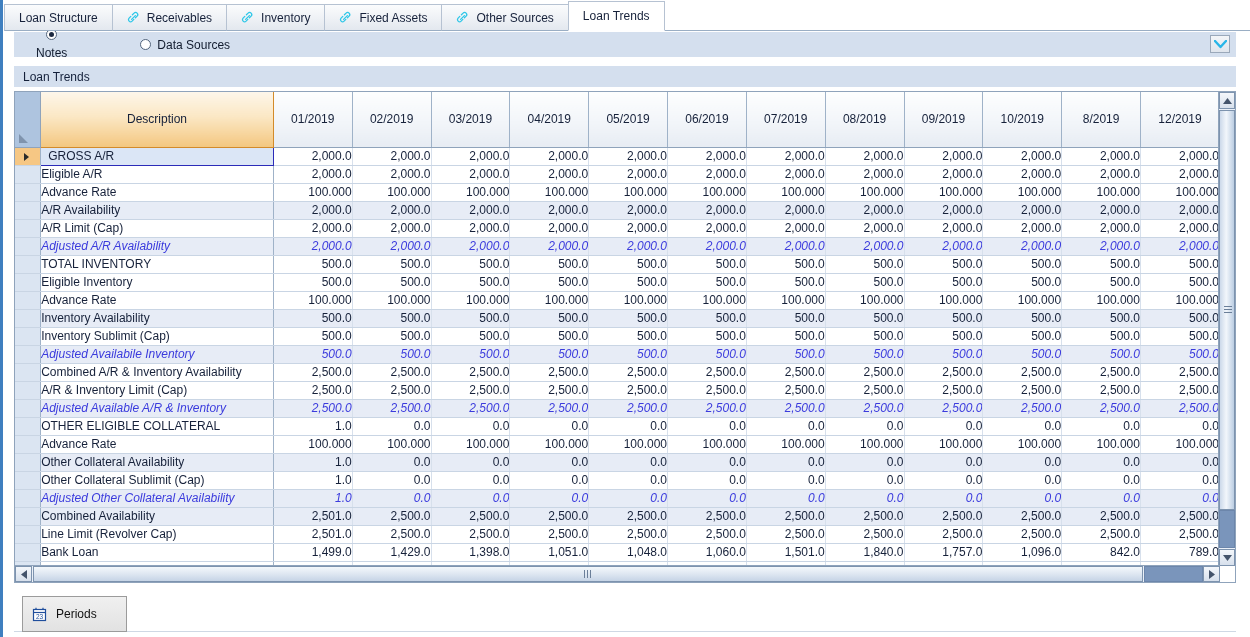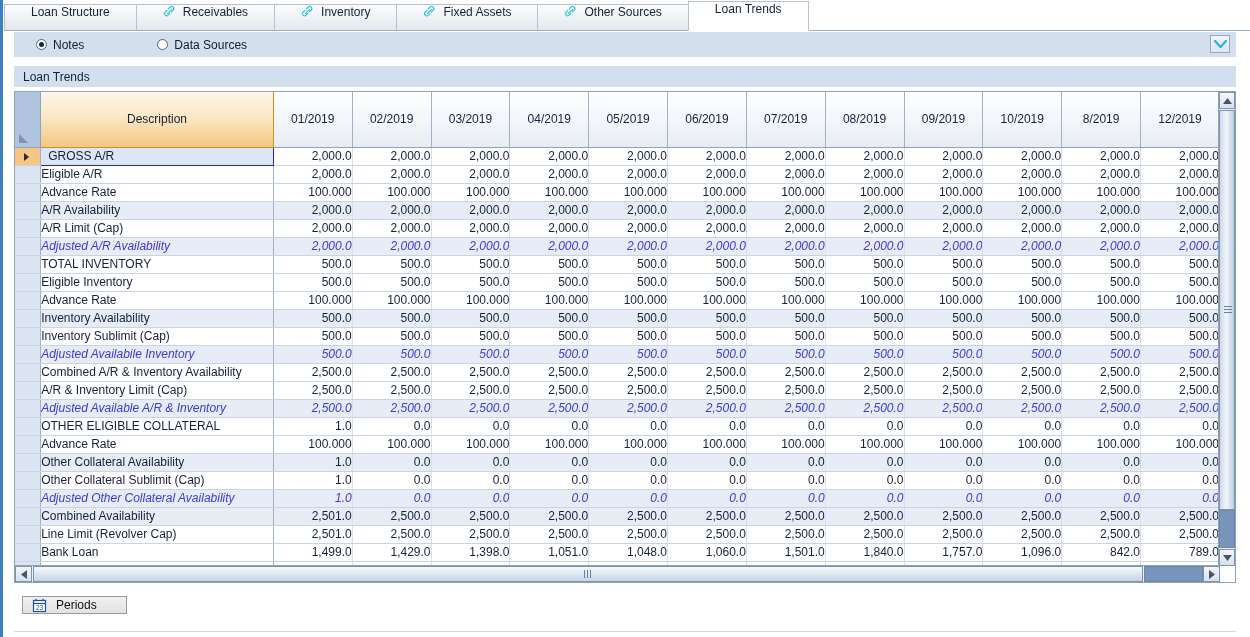--- a/index.html
+++ b/index.html
@@ -24,22 +24,22 @@
     position:absolute;left:4px;top:0;width:1246px;height:31px;
     background:#ffffff;
     display:flex;align-items:flex-end;
   }
   .tabstrip::after{
     content:"";position:absolute;left:0;bottom:0;width:1246px;height:1px;
     background:#9aaec4;
   }
   .tab{
     height:27px;
-    display:flex;gap:7px;
-    padding:0 26px;
+    display:flex;align-items:center;gap:7px;
+    padding:0 14px;
     background:linear-gradient(to bottom,#fbfcfd 0%,#eef1f5 55%,#e3e8ef 100%);
     border:1px solid #b6c2d2;
     border-bottom:1px solid #9aaec4;
     margin-right:-1px;
     box-sizing:border-box;
     white-space:nowrap;
     font-size:12px;
     color:#16213a;
     position:relative;
     z-index:1;
@@ -54,21 +54,21 @@
   .tab .linkico{width:13px;height:13px;display:inline-block;flex:none;}
 
   
   .optionbar{
     position:absolute;left:14px;top:32px;width:1222px;height:25px;
     background:#d4dfee;
     display:flex;align-items:center;
     box-sizing:border-box;
   }
   .radio-wrap{display:flex;align-items:center;gap:6px;cursor:default;}
-  .radio-wrap.first{margin-left:22px;}
+  .radio-wrap.first{margin-left:22px;flex-direction:column;}
   .radio-wrap.second{margin-left:73px;}
   .radio{
     width:11px;height:11px;border-radius:50%;
     border:1px solid #53657d;background:#ffffff;
     box-sizing:border-box;position:relative;flex:none;
   }
   .radio.on::after{
     content:"";position:absolute;left:2px;top:2px;width:5px;height:5px;
     border-radius:50%;background:#1b2840;
   }
@@ -270,21 +270,21 @@
 
   
   .bottombar{
     position:absolute;left:14px;top:590px;width:1222px;height:42px;
     background:#ffffff;
     border-bottom:1px solid #cfd8e4;
     box-sizing:border-box;
   }
   .periods-btn{
     position:absolute;left:8px;top:6px;
-    height:18px;min-width:105px;
+    height:36px;min-width:105px;
     display:flex;align-items:center;gap:9px;
     padding:0 2px 0 9px;
     background:linear-gradient(to bottom,#f0f0f0,#e2e2e2);
     border:1px solid #9b9b9b;
     box-sizing:border-box;
     font-size:12px;color:#111;
     cursor:pointer;
   }
   .cal-ico{width:15px;height:15px;flex:none;}
 </style>

